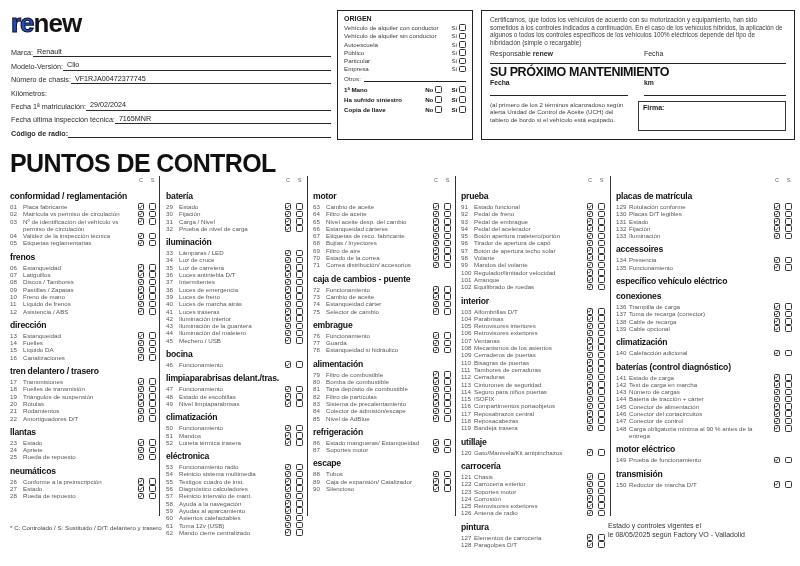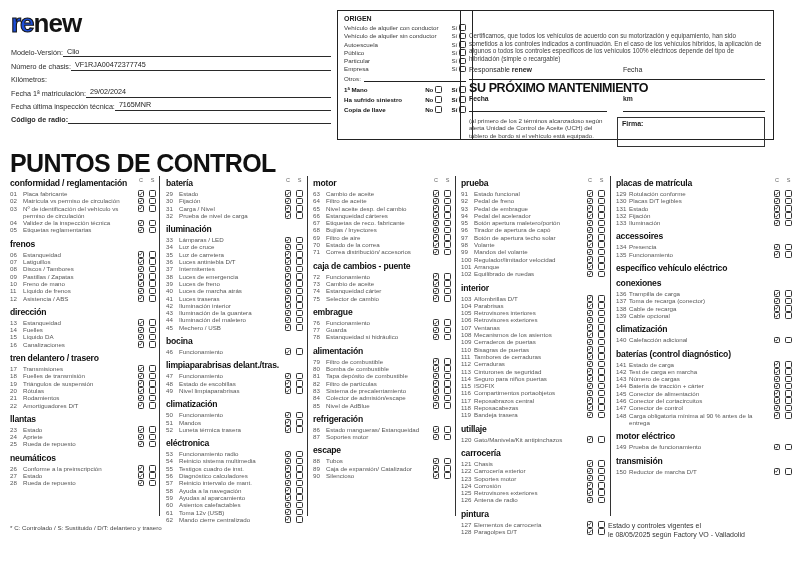--- a/index.html
+++ b/index.html
@@ -24,22 +24,22 @@
   .sicol{width:22px;}
   .nocol{width:26px;margin-right:2px;}
   .orow.bold{font-weight:bold;color:#141414;align-items:center;height:9px;}
   .otros{display:flex;align-items:flex-end;font-size:6.2px;color:#3a3a3a;margin:2px 0 3px;}
   .otros .oline{flex:1;border-bottom:1.2px solid #222;margin-left:3px;min-height:6px;}
   
   .cb{width:6.6px;height:6.6px;border:0.9px solid #333;border-radius:1.4px;box-sizing:border-box;
       display:inline-flex;align-items:center;justify-content:center;font-size:6.4px;line-height:6px;
       color:#111;background:#fff;flex:none;}
   
-  .cbox{position:absolute;left:460px;top:10px;width:314px;height:130px;border:1.4px solid #222;
-        box-sizing:border-box;padding:21px 8px;}
+  .cbox{position:absolute;left:481px;top:10px;width:314px;height:130px;border:1.4px solid #222;
+        box-sizing:border-box;padding:5px 8px;}
   .cert-text{font-size:6.3px;line-height:7.5px;color:#3d3d3d;}
   .resp-row{display:flex;margin-top:4px;font-size:7px;color:#2a2a2a;}
   .resp-row .lhalf{width:52%;}
   .resp-row .rhalf{width:48%;}
   .hline{border-bottom:1.2px solid #222;margin-top:6px;}
   .next-title{font-size:12.5px;font-weight:bold;letter-spacing:-0.4px;margin-top:1px;color:#111;}
   .fkrow{display:flex;font-size:6.8px;font-weight:bold;color:#222;}
   .fk{width:50%;box-sizing:border-box;}
   .fk .fkline{border-bottom:1.2px solid #222;margin-top:9px;}
   .fk.left{padding-right:10px;}
@@ -47,36 +47,40 @@
   .cbot{display:flex;margin-top:5px;}
   .note{width:50%;font-size:6.2px;line-height:7.3px;color:#3d3d3d;padding-right:6px;box-sizing:border-box;}
   .firma{flex:1;border:1.3px solid #333;height:30px;font-size:7px;font-weight:bold;padding:2px 4px;box-sizing:border-box;}
   
   .pc-title{position:absolute;left:10px;top:149px;font-size:25px;font-weight:bold;letter-spacing:-0.6px;color:#111;}
   .col{position:absolute;top:176px;}
   #col1{left:10px;width:146px;} #col2{left:166px;width:137px;} #col3{left:313px;width:138px;}
   #col4{left:461px;width:144px;} #col5{left:616px;width:176px;}
   .vline{position:absolute;top:176px;width:0;border-left:1px solid #333;height:340px;}
   .sec-title{font-size:8.6px;font-weight:bold;color:#111;margin:5px 0 2px;letter-spacing:-0.2px;}
-  .sec-title.first{margin-top:2px;}
+  .sec-title.first{margin-top:15px;}
   .item{display:flex;align-items:flex-start;font-size:6.2px;line-height:7.3px;color:#575757;}
   .item .num{width:13px;flex:none;}
   .item .lbl{flex:1;padding-right:3px;}
   .boxes{display:flex;gap:5px;flex:none;padding-top:0.4px;}
   .cs{position:absolute;top:1px;right:0;display:flex;gap:5px;font-size:5.5px;color:#666;}
   .cs span{width:6.6px;text-align:center;}
   .footnote{position:absolute;left:10px;top:524px;font-size:6.2px;color:#444;}
   .pfooter{position:absolute;left:608px;top:522px;font-size:7px;line-height:8.6px;color:#333;}
 </style>
 </head>
 <body>
 
 <div class="logo"><span class="lre">re</span><span class="lnew">new</span></div>
 
 <div id="fields">
+    <div class="frow">
+      <span class="flab">Marca:</span>
+      <span class="fval">Renault</span>
+    </div>
     <div class="frow">
       <span class="flab">Modelo-Versión:</span>
       <span class="fval">Clio</span>
     </div>
     <div class="frow">
       <span class="flab">Número de chasis:</span>
       <span class="fval">VF1RJA00472377745</span>
     </div>
     <div class="frow">
       <span class="flab">Kilómetros:</span>

